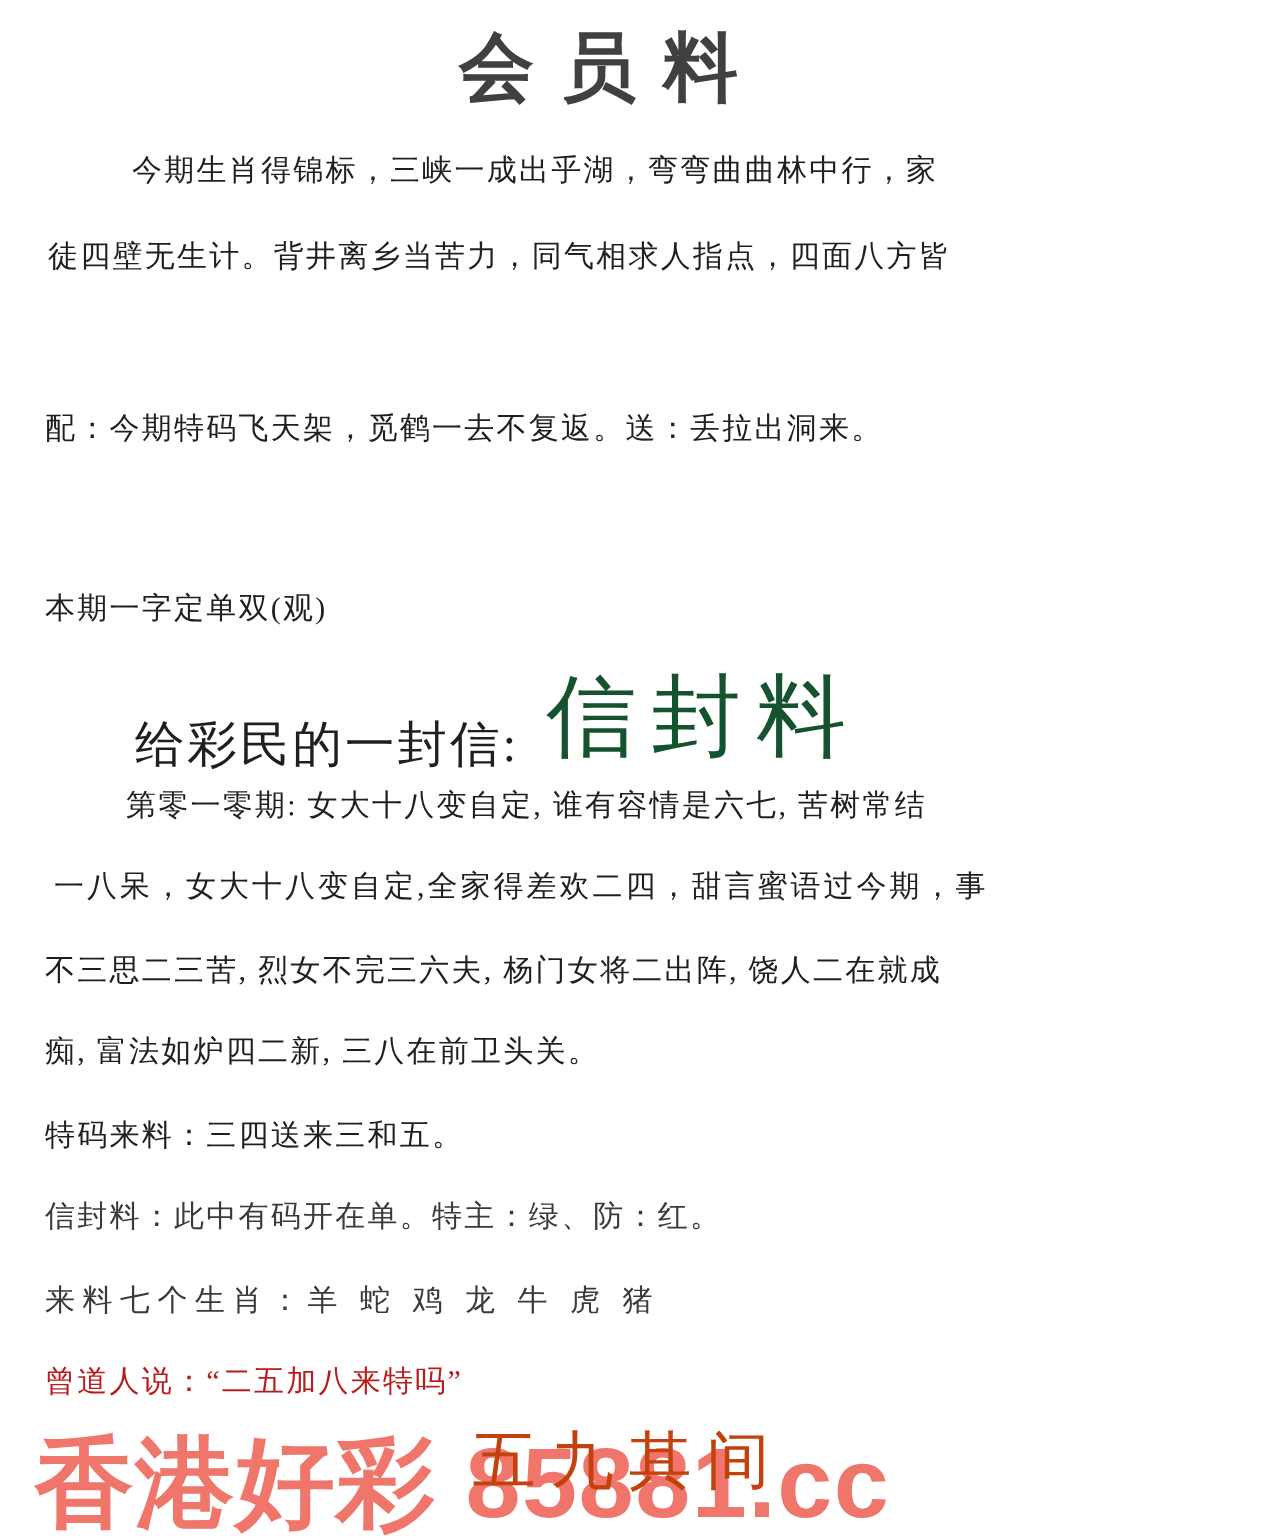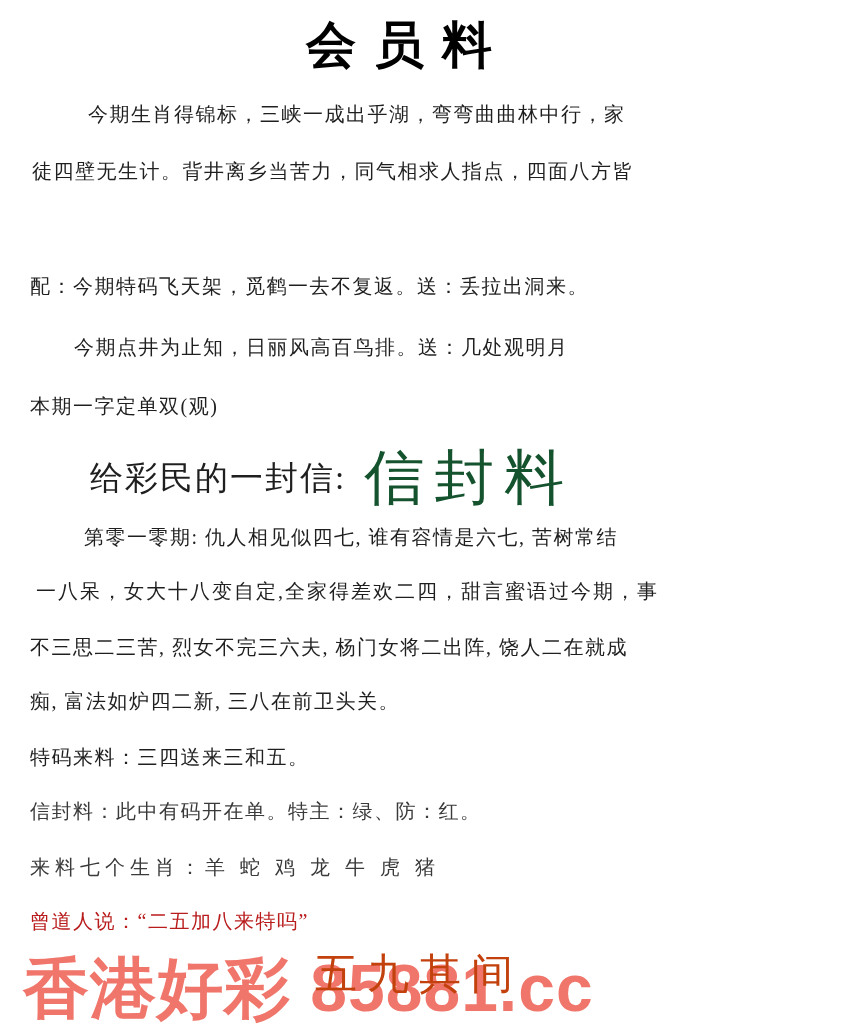--- a/index.html
+++ b/index.html
@@ -16,21 +16,21 @@
   }
   .title {
     position: absolute;
     top: 12px;
     left: 0;
     right: 40px;
     text-align: center;
     font-size: 50px;
     font-weight: 700;
     letter-spacing: 18px;
-    color: #000000;
+    color: #404040;
   }
   .ln {
     position: absolute;
     white-space: nowrap;
     font-size: 20px;
     letter-spacing: 1.5px;
     line-height: 40px;
     color: #1f1f1f;
   }
   
@@ -39,21 +39,21 @@
   .m3 { top: 208px; left: 34px; }
   .m4 { top: 266px; left: 30px; }
   .m5 { top: 327px; left: 74px; }
   .m6 { top: 386px; left: 30px; }
   
   .env-head {
     position: absolute;
     top: 438px;
     left: 90px;
     display: flex;
-    align-items: center;
+    align-items: flex-end;
     gap: 18px;
     white-space: nowrap;
   }
   .env-intro { font-size: 33px; letter-spacing: 2px; color: #1f1f1f; }
   .env-heading { font-size: 60px; font-weight: 400; letter-spacing: 10px; color: #14532d; }
   
   .e1 { top: 517px; left: 84px; }
   .e2 { top: 571px; left: 36px; letter-spacing: 2px; }
   .e3 { top: 627px; left: 30px; }
   .e4 { top: 681px; left: 30px; }
@@ -94,29 +94,28 @@
 </head>
 <body>
 
 <div class="page">
 
   <h1 class="title">会员料</h1>
 
   <div class="ln m1">今期生肖得锦标，三峡一成出乎湖，弯弯曲曲林中行，家</div>
   <div class="ln m2">徒四壁无生计。背井离乡当苦力，同气相求人指点，四面八方皆</div>
   <div class="ln m4">配：今期特码飞天架，觅鹤一去不复返。送：丢拉出洞来。</div>
-  <div class="ln m5">今期点井为止知，日丽风高百鸟排。送：几处观明月</div>
   <div class="ln m6">本期一字定单双(观)</div>
 
   <div class="env-head">
     <span class="env-intro">给彩民的一封信:</span>
     <span class="env-heading">信封料</span>
   </div>
 
-  <div class="ln e1">第零一零期: 仇人相见似四七, 谁有容情是六七, 苦树常结</div>
+  <div class="ln e1">第零一零期: 女大十八变自定, 谁有容情是六七, 苦树常结</div>
   <div class="ln e2">一八呆，女大十八变自定,全家得差欢二四，甜言蜜语过今期，事</div>
   <div class="ln e3">不三思二三苦, 烈女不完三六夫, 杨门女将二出阵, 饶人二在就成</div>
   <div class="ln e4">痴, 富法如炉四二新, 三八在前卫头关。</div>
 
   <div class="ln e6">信封料：此中有码开在单。特主：绿、防：红。</div>
   <div class="ln e5">特码来料：三四送来三和五。</div>
   <div class="ln e7">来料七个生肖：羊 蛇 鸡 龙 牛 虎 猪</div>
   <div class="ln e8">曾道人说：“二五加八来特吗”</div>
 
   <div class="footer">

